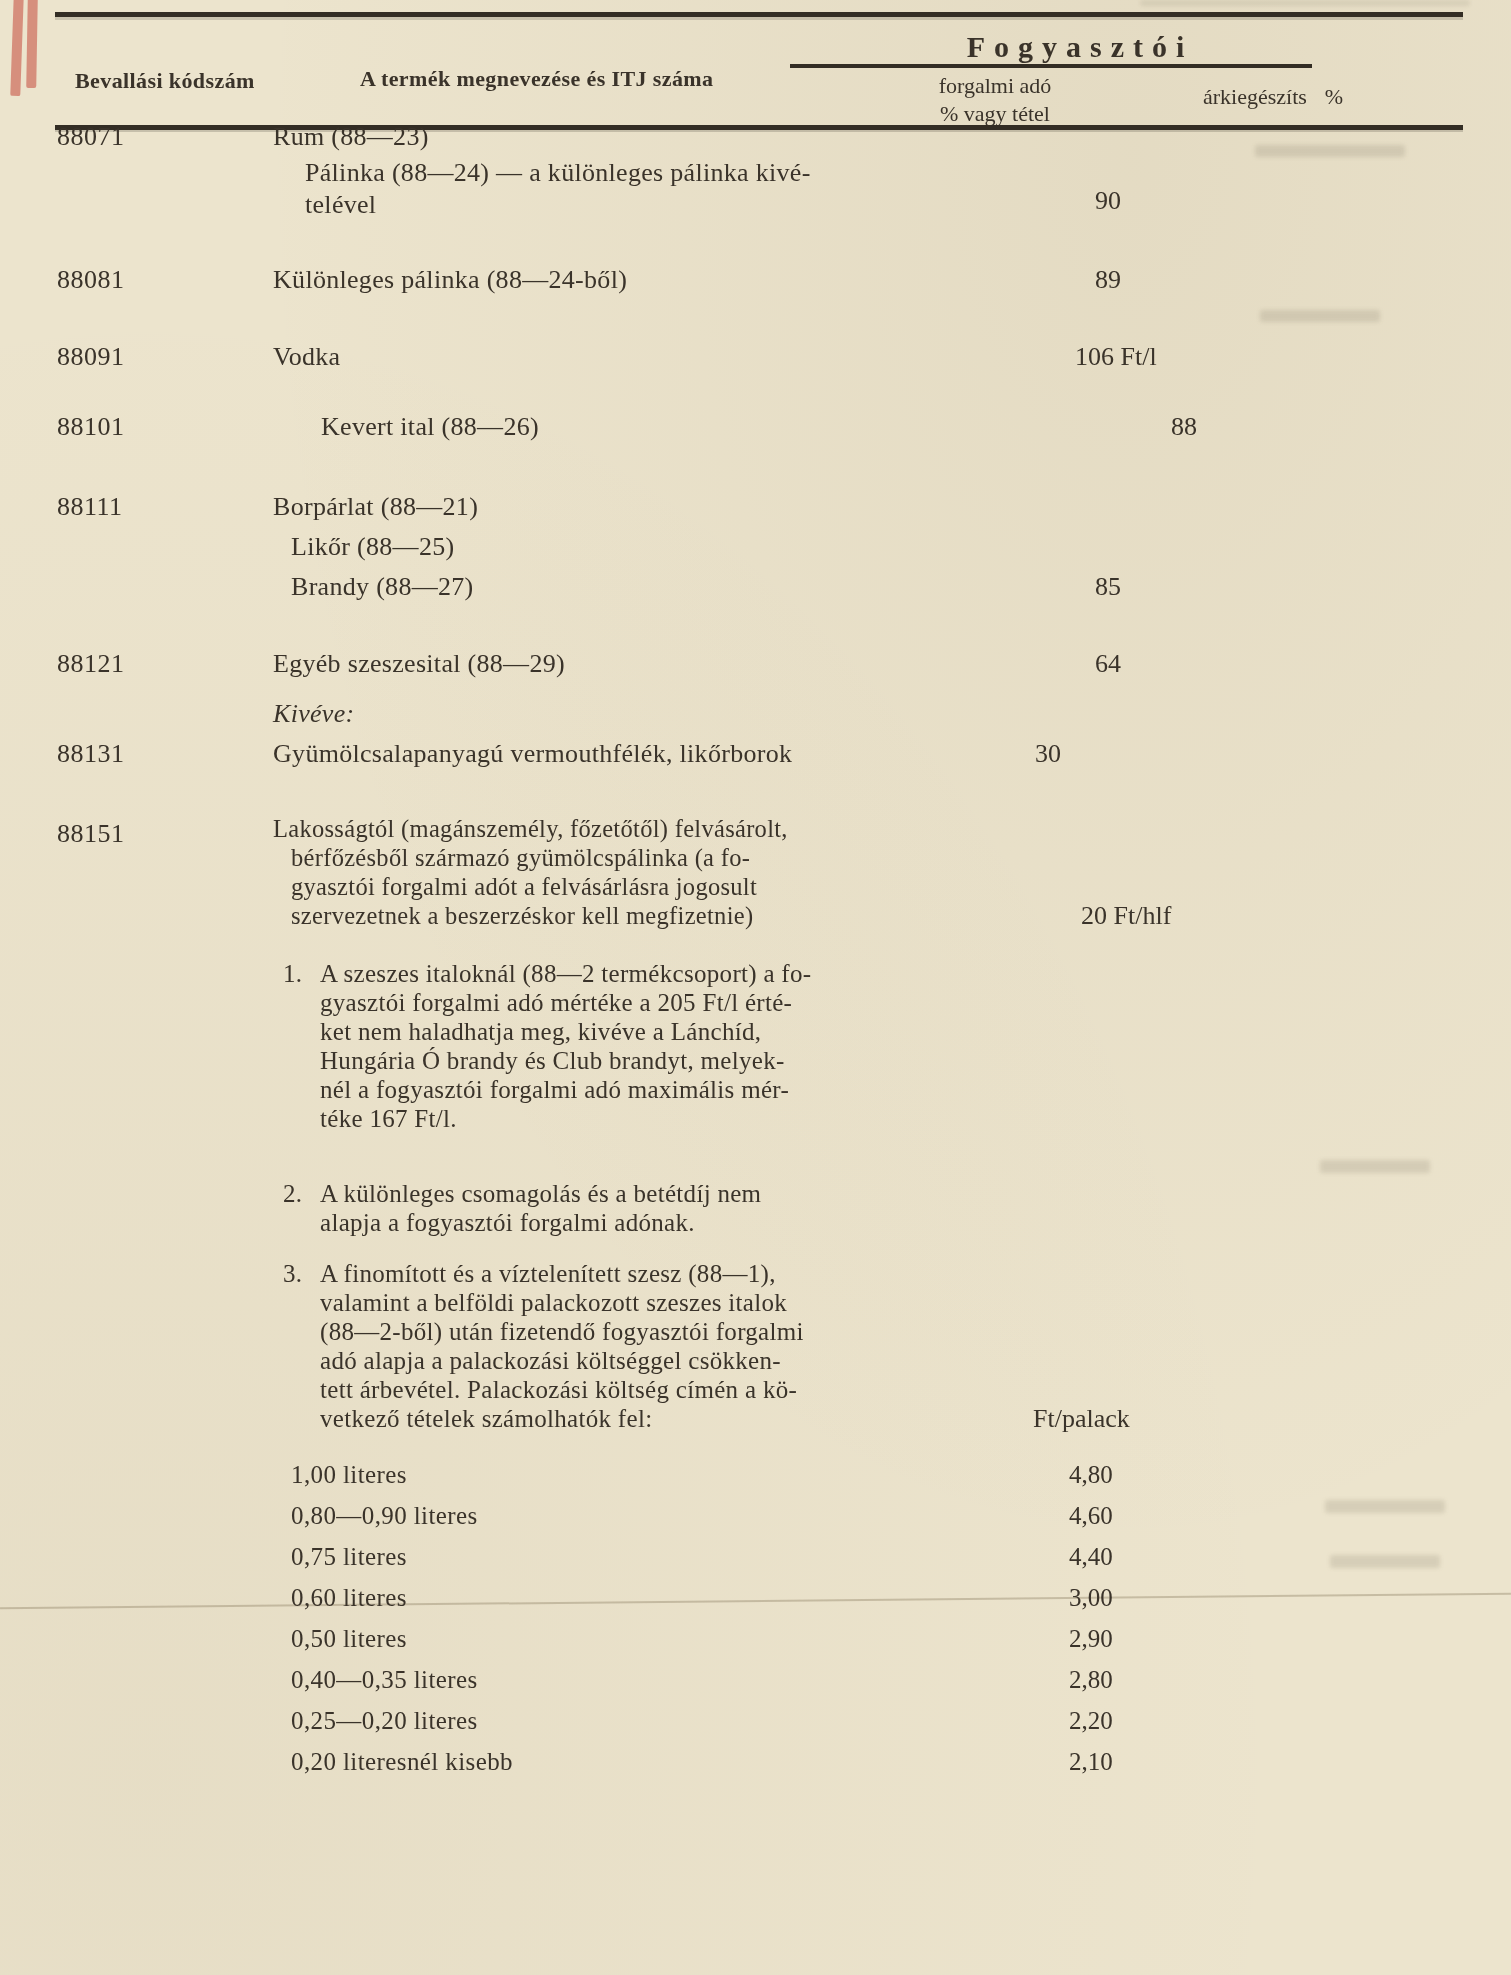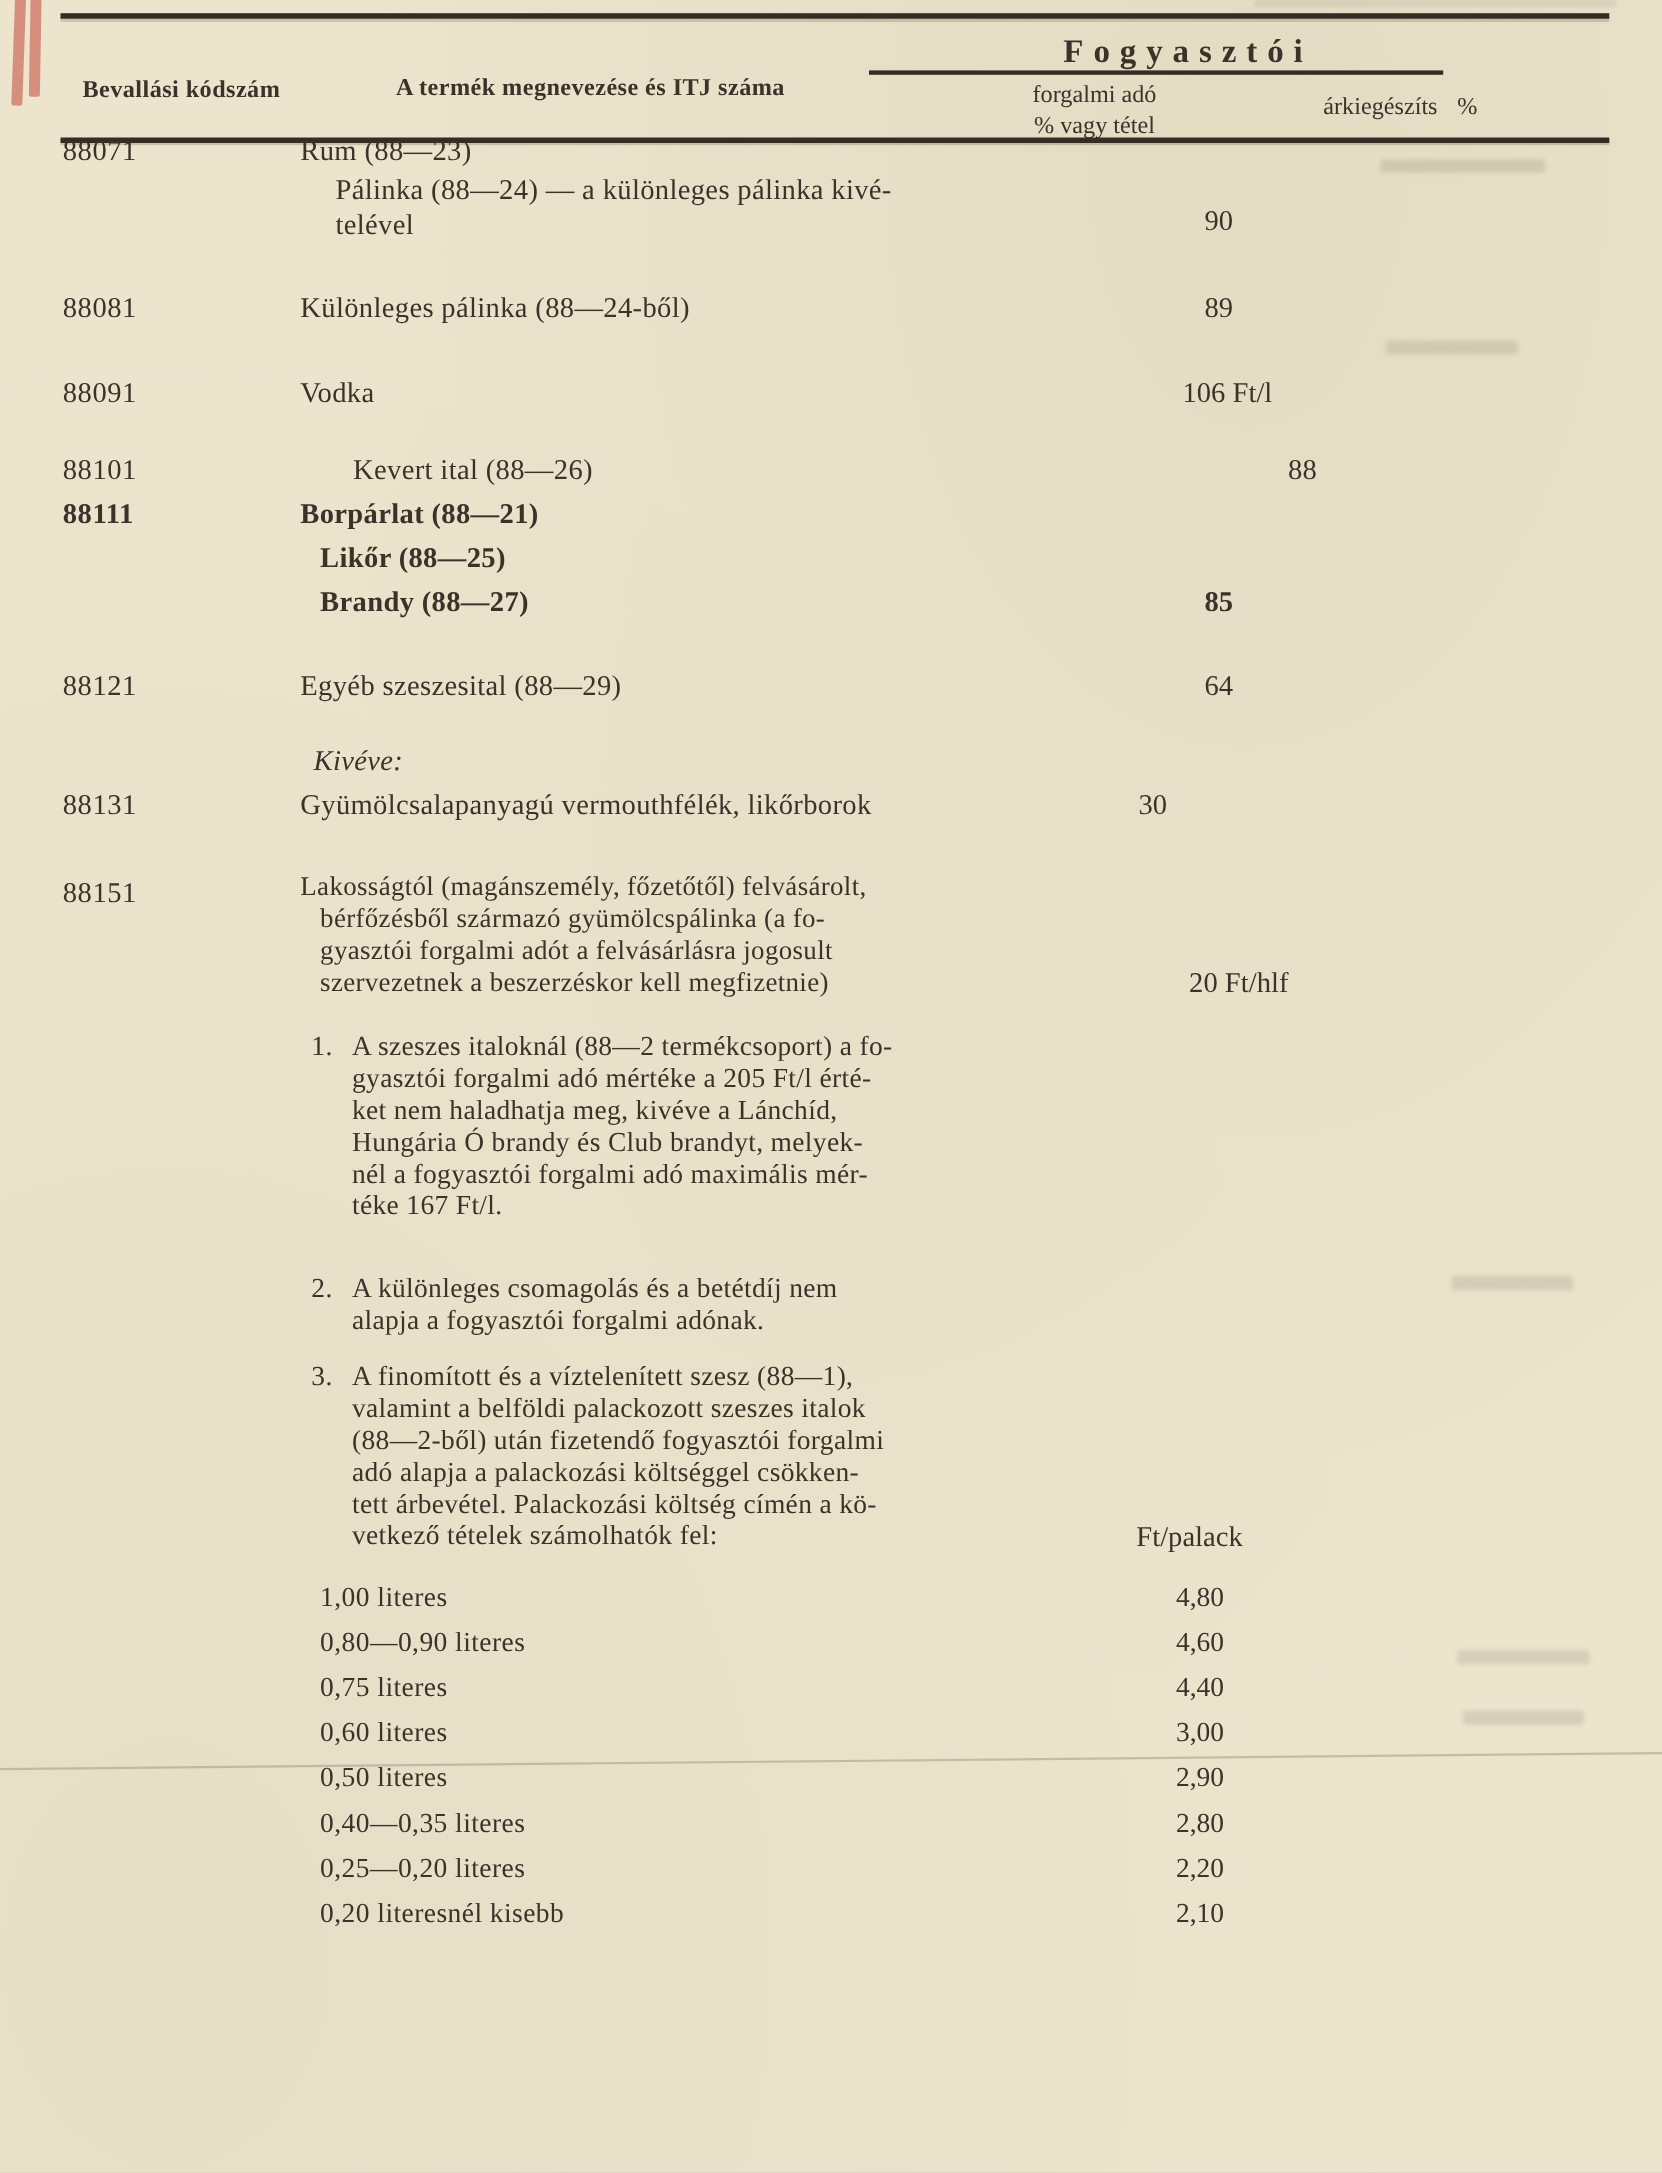--- a/index.html
+++ b/index.html
@@ -49,23 +49,23 @@
   .v-b{padding-left:52px;}
   .v-c{padding-left:12px;}
   .v-d{padding-left:58px;}
   .v-e{padding-left:0px;}
   .v-f{padding-left:28px;}
   
   .mt-first{margin-top:117px;}
   .mt-r2{margin-top:39px;}
   .mt-r3{margin-top:37px;}
   .mt-r4{margin-top:30px;gap:48px;}
-  .mt-r5{font-weight:bold;}
+  .mt-r5{margin-top:40px;}
   .mt-r6{margin-top:37px;}
-  .mt-kiveve{margin-top:28px;padding-left:12px;}
+  .mt-kiveve{margin-top:10px;}
   .mt-r7{margin-top:0px;}
   .mt-r8{margin-top:40px;}
   .mt-n1{margin-top:29px;}
   .mt-n2{margin-top:46px;}
   .mt-n3{margin-top:22px;}
   .mt-prices{margin-top:21px;}
   
   .note-main{padding-left:10px;}
   .nline{font-size:25px;line-height:29px;letter-spacing:.3px;}
   .nnum{display:inline-block;width:37px;}

